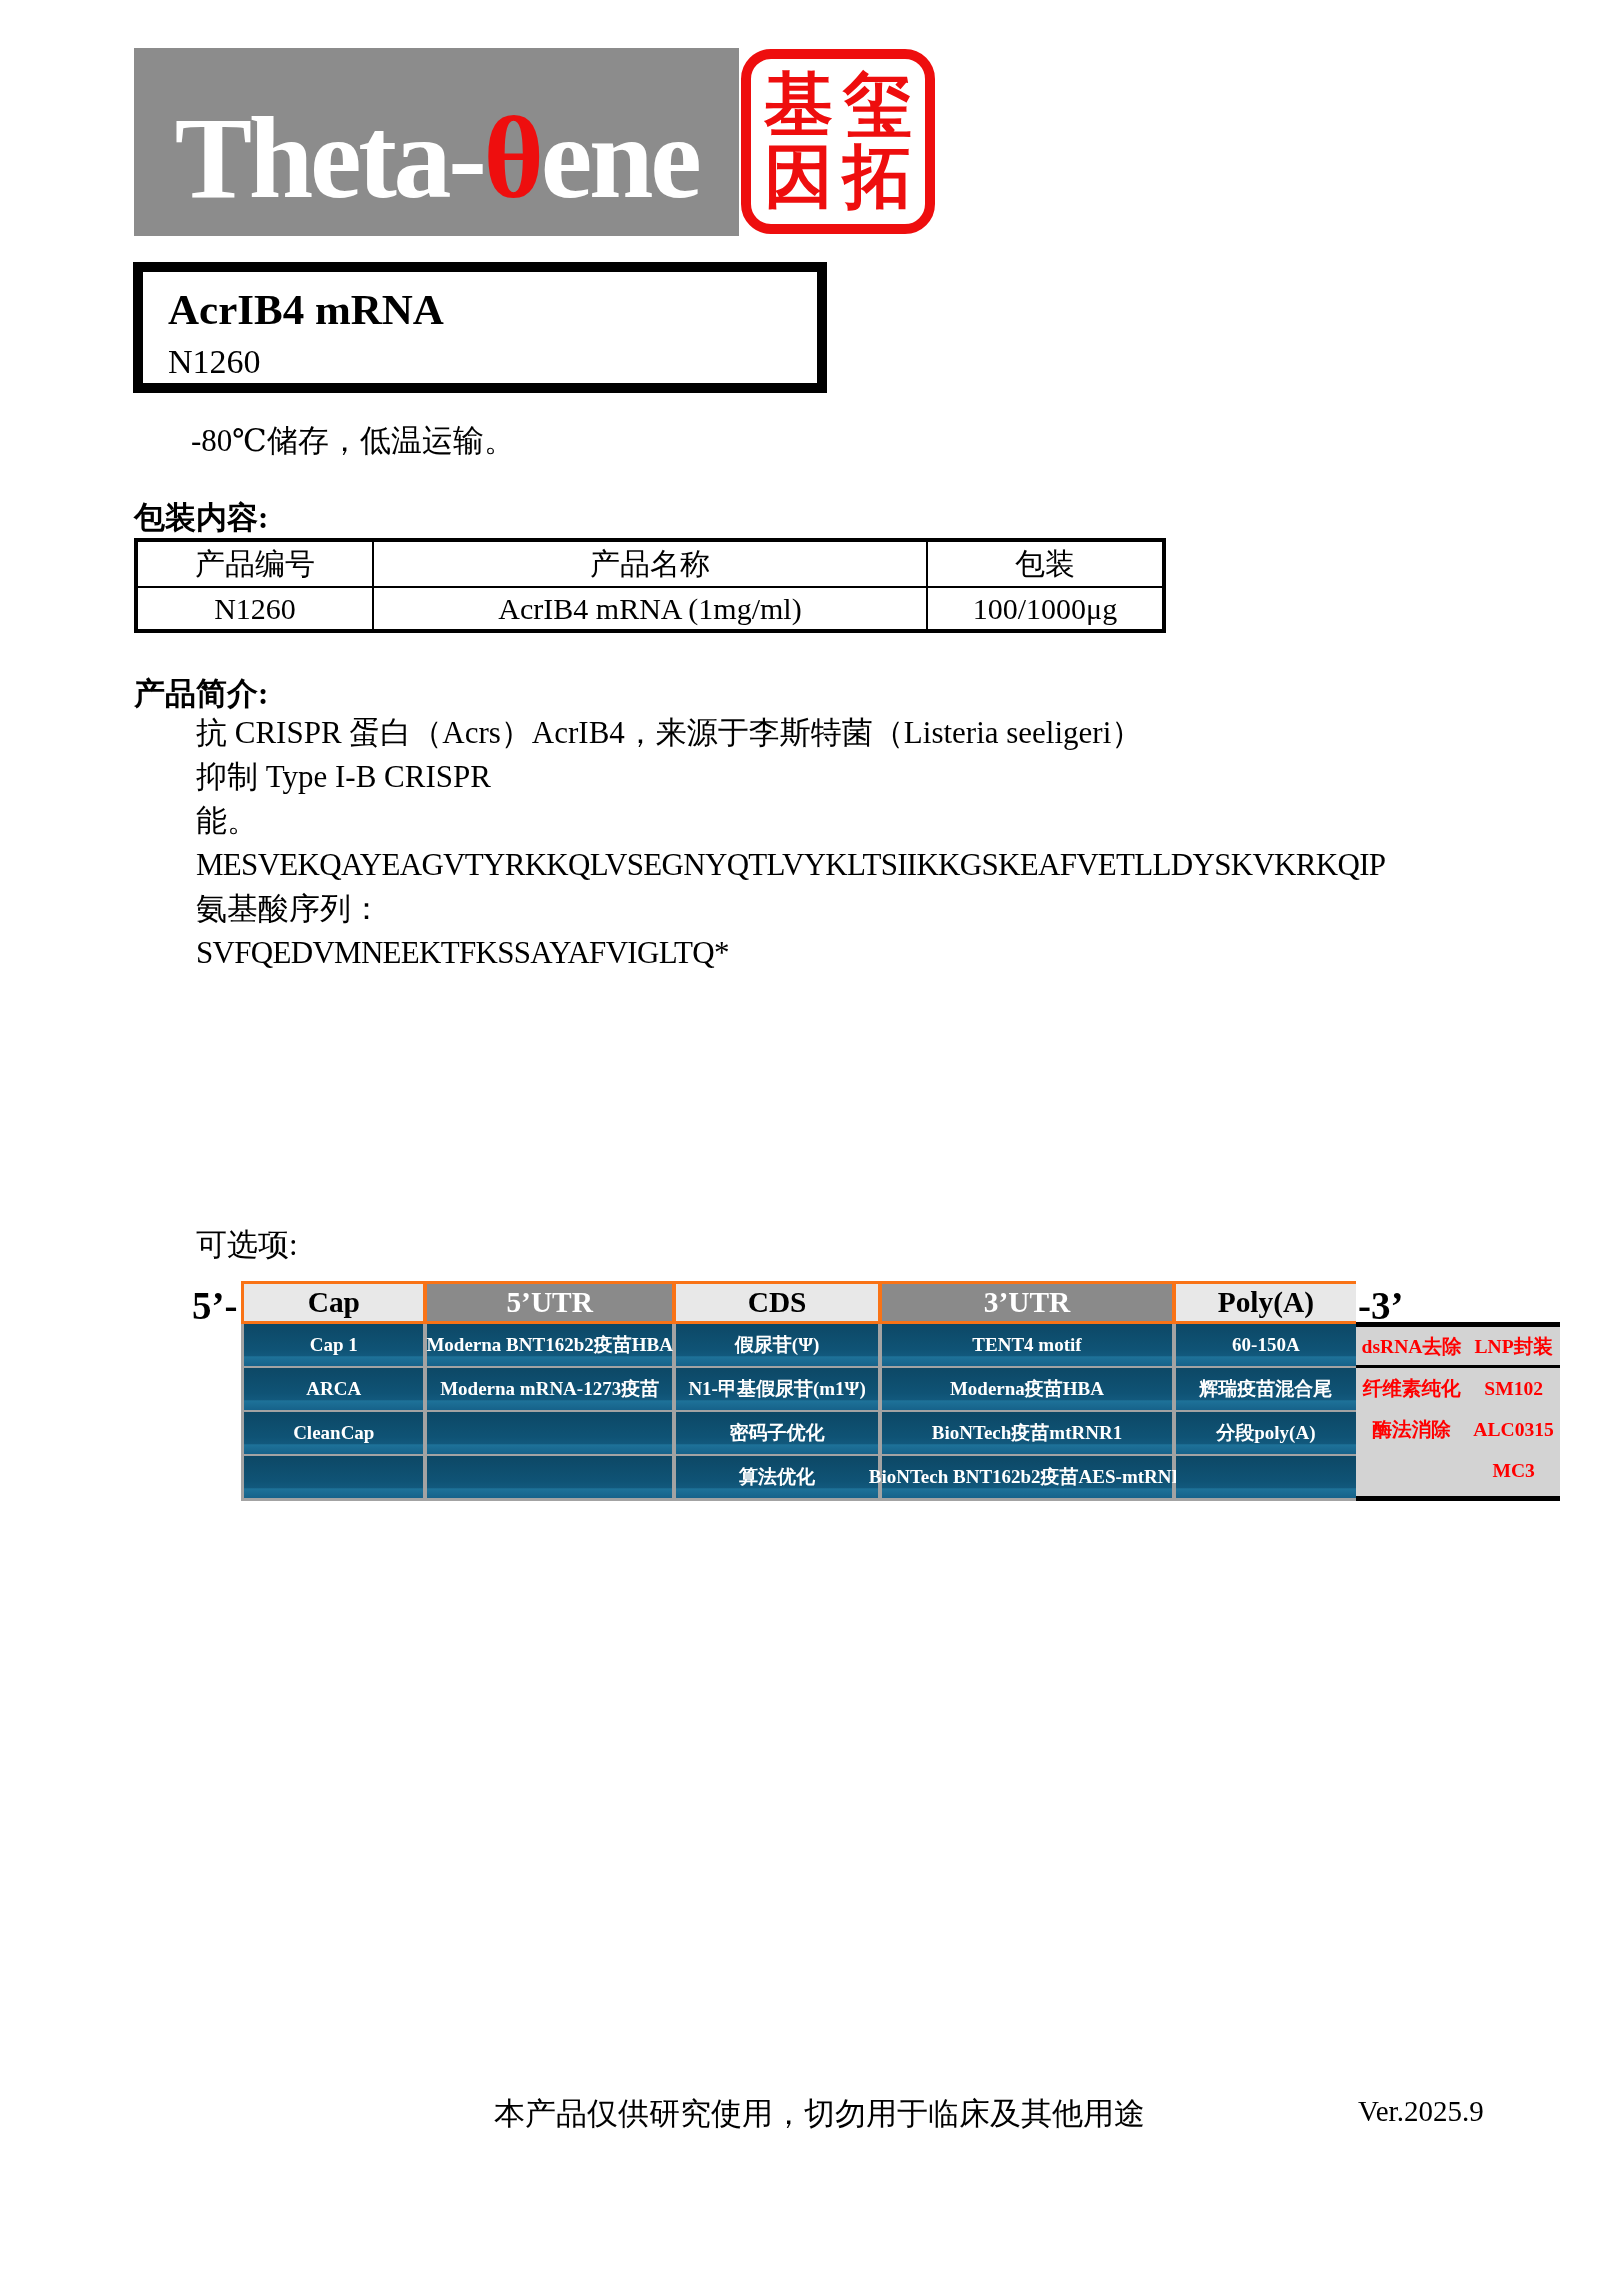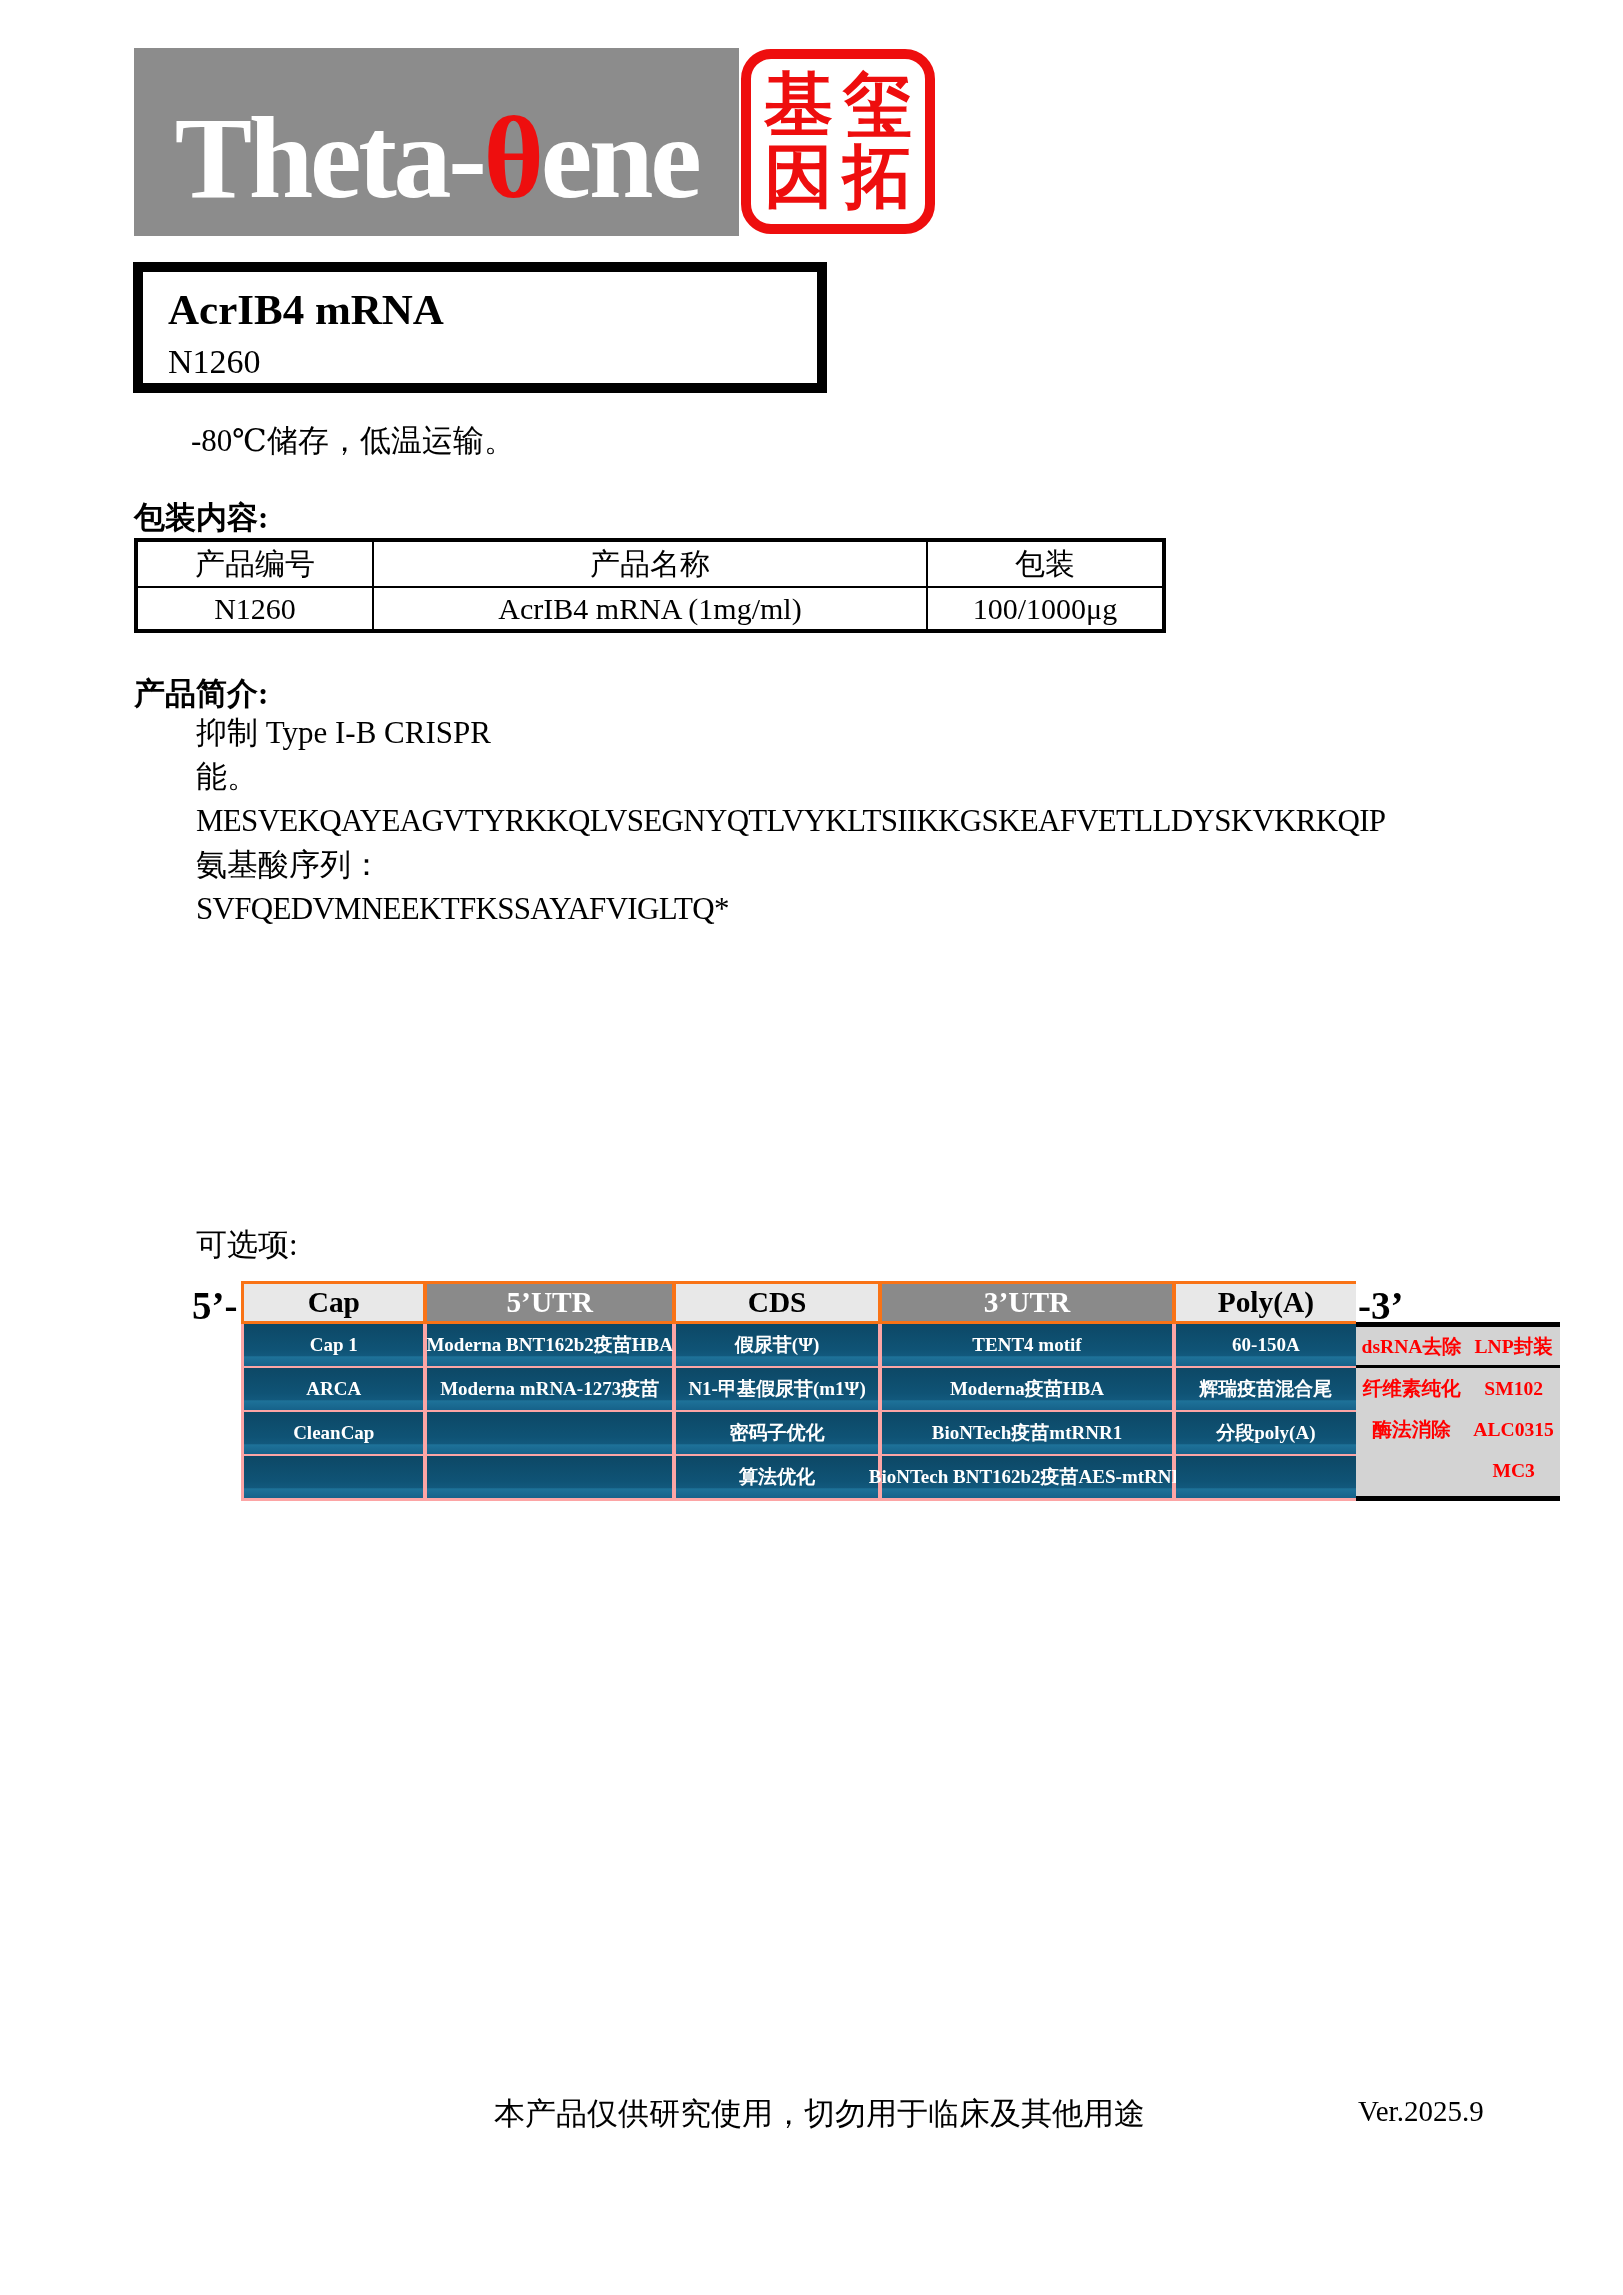--- a/index.html
+++ b/index.html
@@ -59,21 +59,21 @@
     display:grid; grid-template-columns:179px 245px 202px 290px 180px; gap:3.9px;
     padding:3.3px; background:#f97316;
   }
   .hcell { display:flex; align-items:center; justify-content:center; font-size:29.4px; font-weight:bold; white-space:nowrap; }
   .hcell.light { background:#E8E8E8; color:#000; }
   .hcell.dark  { background:#8A8A8A; color:#fff; }
 
   .construct-body {
     position:absolute; left:241px; top:1324px; width:1314px; box-sizing:border-box;
     display:grid; grid-template-columns:179px 245px 202px 290px 180px; gap:2px 3.9px;
-    padding:0 3.3px 3.3px 3.3px; background:#fca5a5;
+    padding:0 3.3px 3.3px 3.3px; background:#a3a3a3;
   }
   .bcell {
     height:42px; display:flex; align-items:center; justify-content:center;
     font-size:19px; font-weight:bold; color:#fff; white-space:nowrap;
     background:linear-gradient(180deg,#0d4866 0%,#0f5375 60%,#12597d 76%,#1e7299 78%,#16628a 100%);
   }
 
   .extras {
     position:absolute; left:1356px; top:1322px; width:204px; height:179px; box-sizing:border-box;
     background:#D3D3D3; border-top:5.2px solid #000; border-bottom:5.2px solid #000;
@@ -121,20 +121,21 @@
       <tr class="data">
         <td>N1260</td>
         <td>AcrIB4 mRNA (1mg/ml)</td>
         <td>100/1000μg</td>
       </tr>
     </tbody>
   </table>
 
   <div class="intro-heading">产品简介:</div>
   <div class="intro-lines">
+    <div class="intro-line">抗 CRISPR 蛋白（Acrs）AcrIB4，来源于李斯特菌（Listeria seeligeri）</div>
     <div class="intro-line">抑制 Type I-B CRISPR</div>
     <div class="intro-line">能。</div>
     <div class="intro-line seq">MESVEKQAYEAGVTYRKKQLVSEGNYQTLVYKLTSIIKKGSKEAFVETLLDYSKVKRKQIP</div>
     <div class="intro-line">氨基酸序列：</div>
     <div class="intro-line seq">SVFQEDVMNEEKTFKSSAYAFVIGLTQ*</div>
   </div>
 
   <div class="optional-heading">可选项:</div>
   <div class="five-label">5’-</div>
   <div class="three-label">-3’</div>

